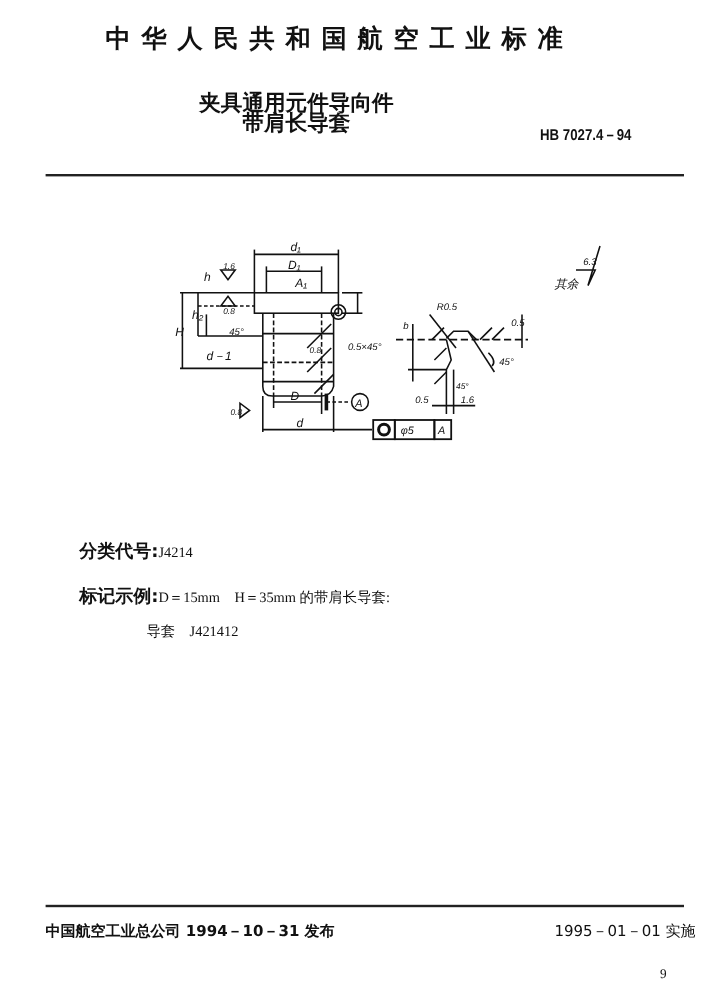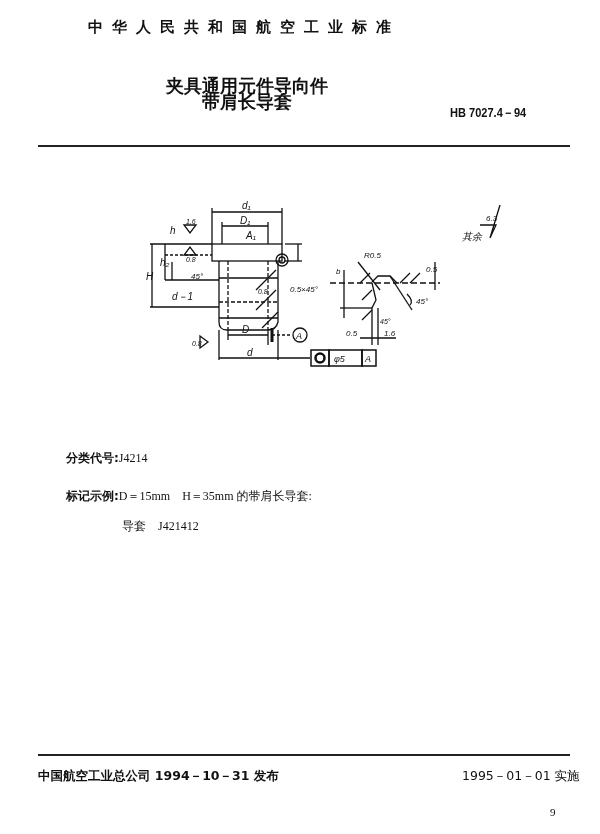--- a/index.html
+++ b/index.html
@@ -1,24 +1,24 @@
 <!DOCTYPE html>
 <html><head>
 <meta charset="utf-8">
 <style>
   html, body { margin: 0; padding: 0; background: #ffffff; }
   body { width: 600px; height: 834px; position: relative; overflow: hidden; font-family: "DejaVu Sans", sans-serif; color: #111; }
   .abs { position: absolute; }
-  .std-header { left: 88px; top: 18px; font-size: 15px; font-weight: bold; letter-spacing: 9px; white-space: nowrap; }
+  .std-header { left: 88px; top: 18px; font-size: 21px; font-weight: bold; letter-spacing: 9px; white-space: nowrap; }
   .title1 { left: 166px; top: 62px; font-size: 18px; font-weight: bold; letter-spacing: 0px; white-space: nowrap; margin-top: 12px; }
   .title2 { left: 202px; top: 90px; font-size: 18px; font-weight: bold; white-space: nowrap; text-align: right; }
   .std-no { left: 450px; top: 104px; font-size: 13px; font-weight: bold; font-family: "Liberation Sans Narrow", "Liberation Sans", sans-serif; white-space: nowrap; transform: scaleX(0.85); transform-origin: left; }
   .rule { height: 2px; background: #222; }
   .info { font-size: 12px; font-family: "Liberation Serif", serif; white-space: nowrap; }
-  .info b { font-family: "DejaVu Sans", sans-serif; font-weight: bold; font-size: 12px; }
+  .info b { font-family: "DejaVu Sans", sans-serif; font-weight: bold; font-size: 15px; }
   .footer-left { left: 38px; top: 768px; font-size: 12.5px; font-weight: bold; white-space: nowrap; text-align: center; }
   .footer-right { left: 462px; top: 768px; font-size: 12.5px; font-weight: normal; white-space: nowrap; }
   .page-num { left: 550px; top: 806px; font-size: 11px; font-family: "Liberation Serif", serif; }
   svg text { font-family: "Liberation Sans", sans-serif; font-style: italic; }
 </style>
 </head>
 <body>
 
 <div class="abs std-header">中华人民共和国航空工业标准</div>
 <div class="abs title1">夹具通用元件导向件</div>

